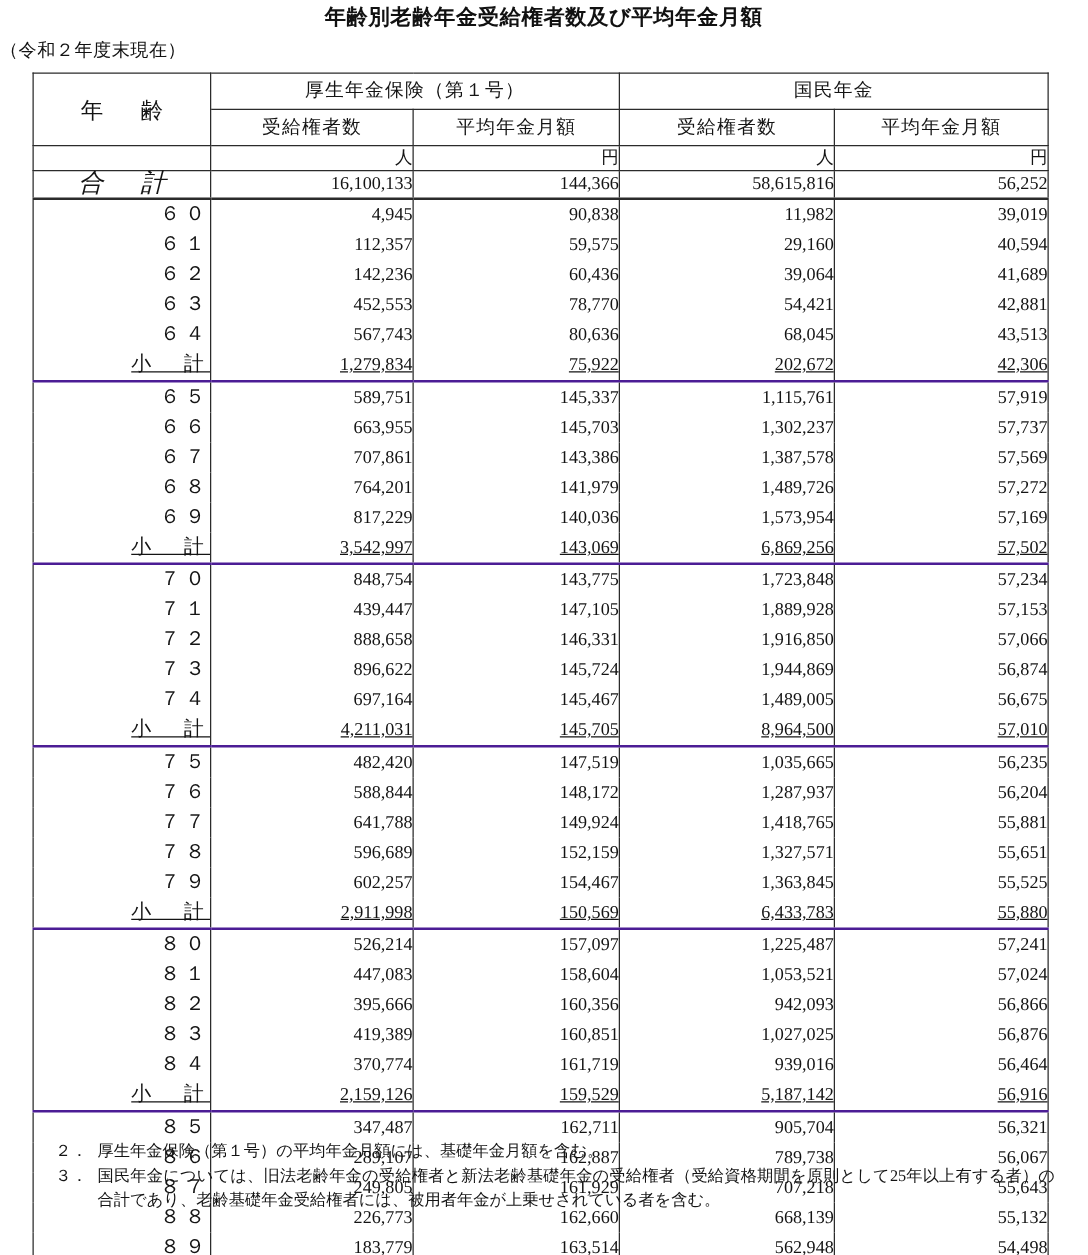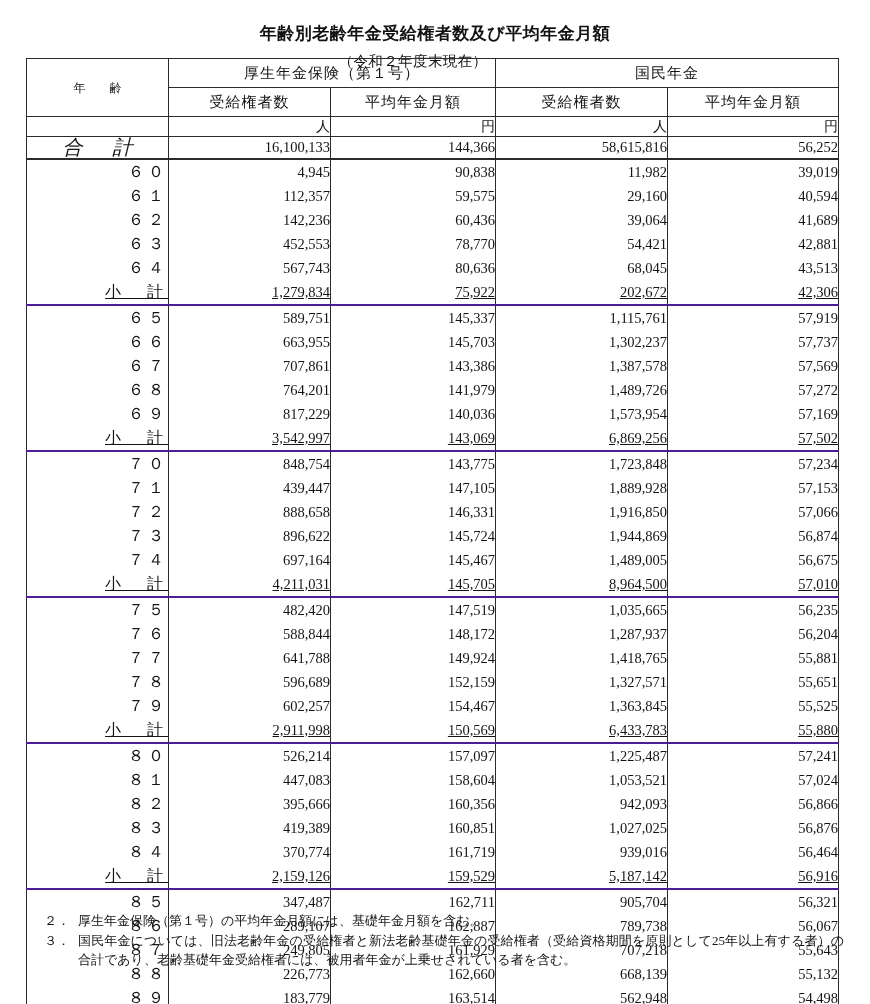--- a/index.html
+++ b/index.html
@@ -23,29 +23,29 @@
     box-sizing: border-box;
   }
 
   
   .doc-title {
     text-align: center;
     font-size: 17px;
     font-weight: bold;
     letter-spacing: 0.5px;
     margin: 0;
-    padding-top: 22px;
+    padding-top: 2px;
     height: 24px;
     line-height: 24px;
     color: #111;
   }
 
   
   .date-note-wrap {
-    text-align: center;
+    text-align: left;
     padding-right: 44px;
     height: 22px;
     line-height: 22px;
     margin-top: 4px;
   }
   .date-note {
     font-size: 14.5px;
     letter-spacing: 0.4px;
     color: #111;
   }
@@ -82,21 +82,21 @@
   
   th.hdr {
     text-align: center;
     font-size: 15px;
     letter-spacing: 1px;
     height: 28px;
     line-height: 28px;
     white-space: nowrap;
   }
   th.hdr-age {
-    font-size: 12px;
+    font-size: 18px;
     letter-spacing: 6px;
     text-indent: 6px;
   }
   th.hdr-sub {
     font-size: 15px;
     letter-spacing: 1px;
     height: 28px;
     line-height: 28px;
     white-space: nowrap;
   }

